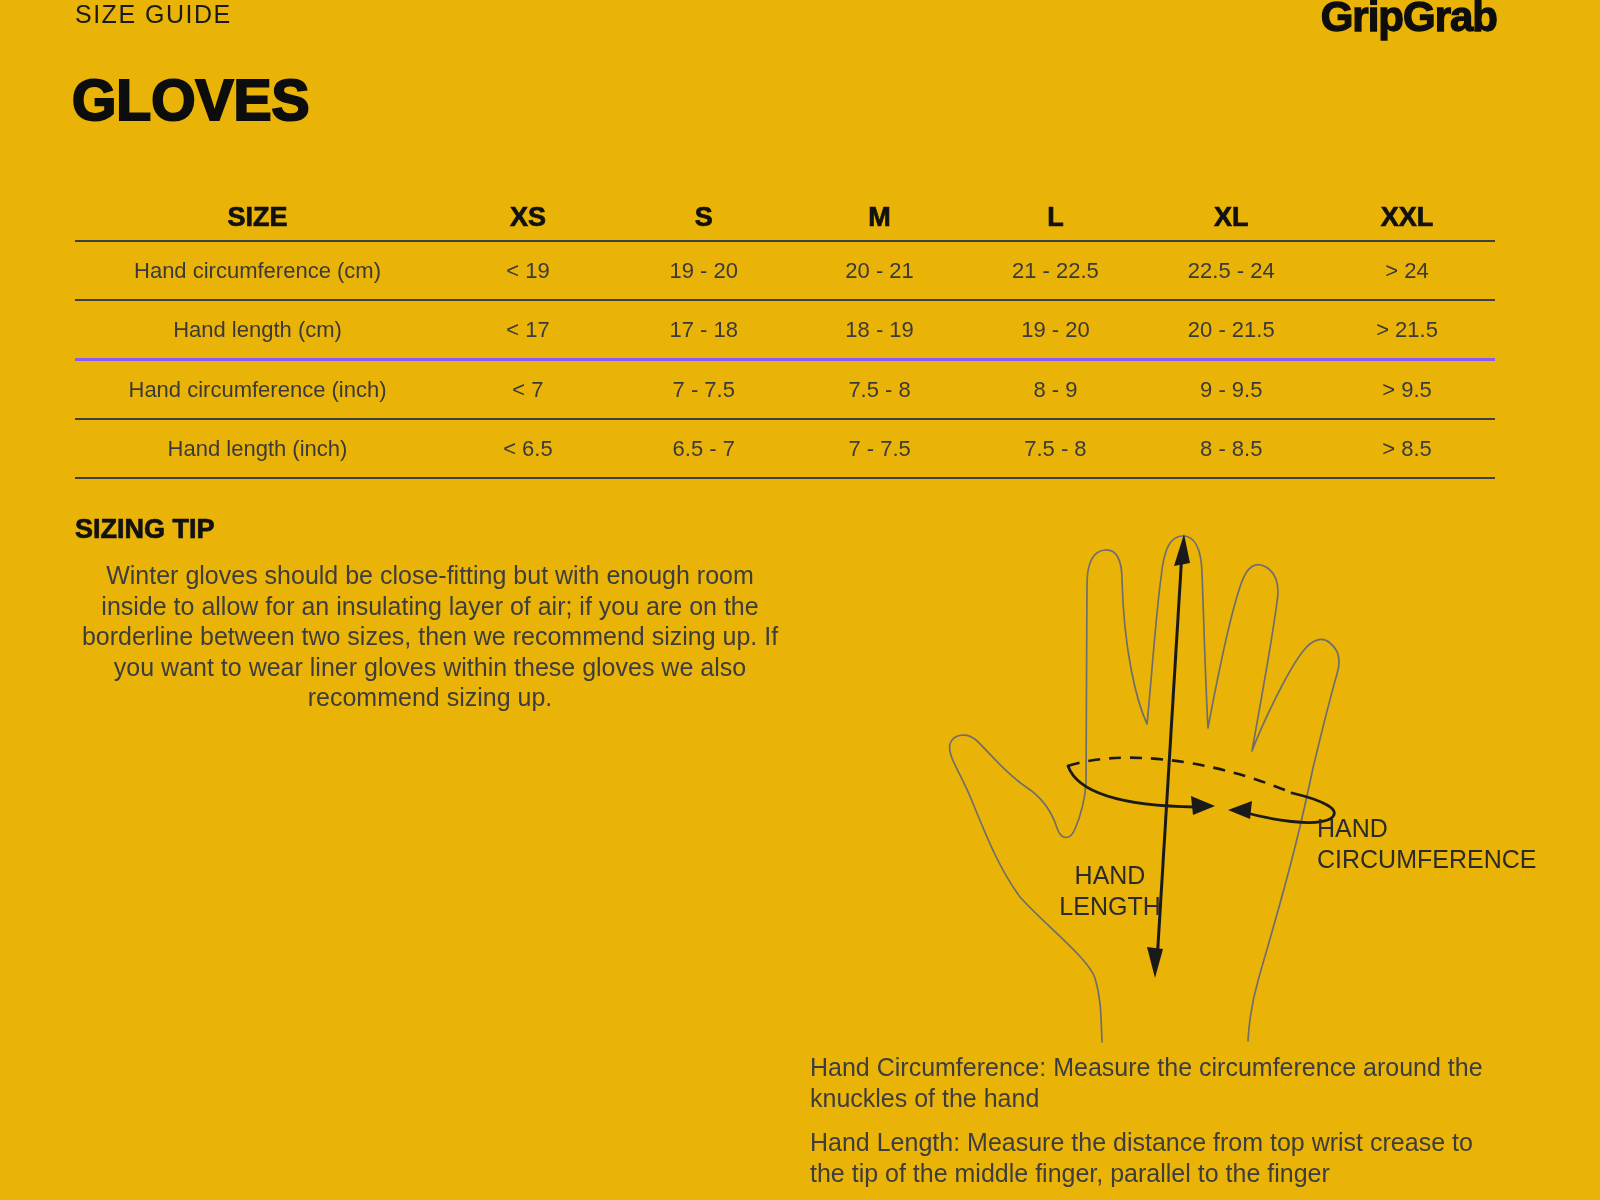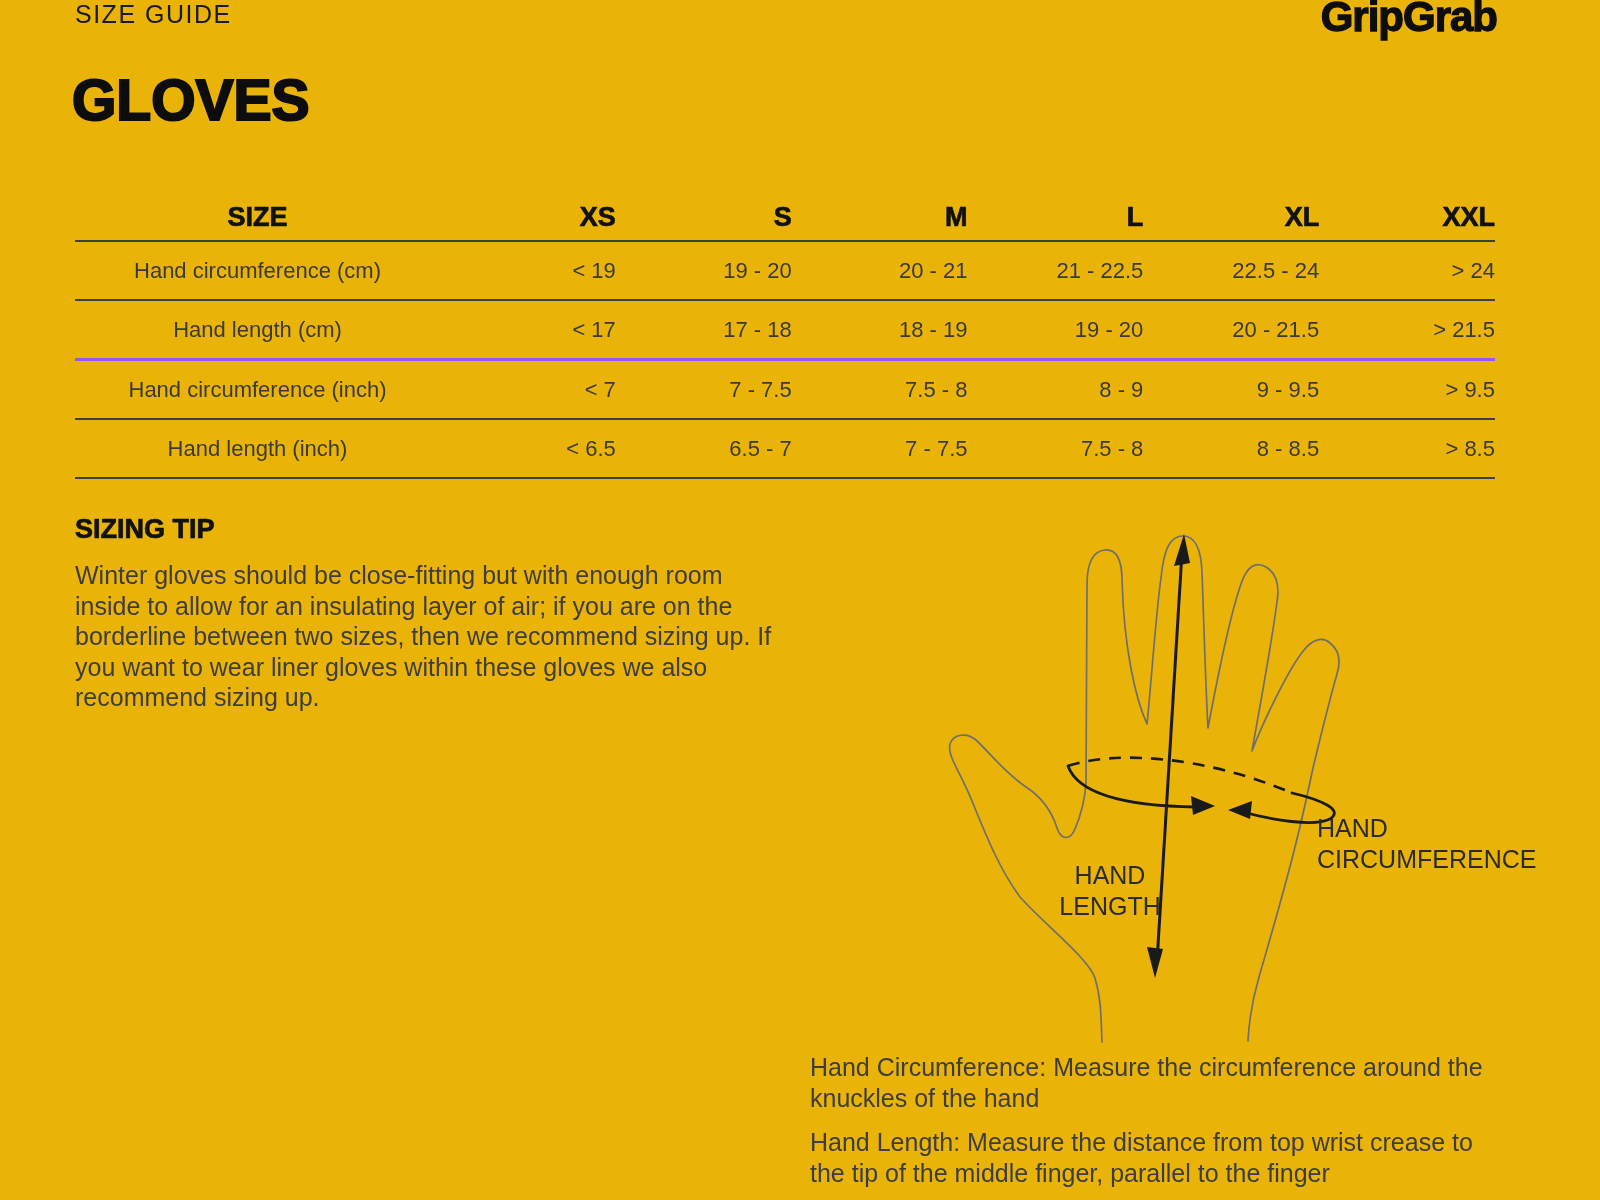--- a/index.html
+++ b/index.html
@@ -14,25 +14,25 @@
   .title{left:72px;top:72px;font-size:57px;font-weight:900;letter-spacing:0;color:#0d0d0d;
          -webkit-text-stroke:2.2px #0d0d0d;line-height:1;margin:0;text-align:center;}
   
   .table{left:75px;top:195px;width:1420px;}
   .t-row{display:flex;align-items:center;}
   .t-row.header{height:45px;border-bottom:2px solid #3f3f3f;}
   .t-row.header .t-cell{font-weight:bold;font-size:27px;color:#111;-webkit-text-stroke:0.7px #111;}
   .t-row.body{height:57px;border-bottom:2px solid #3f3f3f;font-size:22px;color:#3a3a3a;}
   .t-row.body.thick{border-bottom:3px solid #8b5cf6;}
   .t-cell.label{width:365px;text-align:center;}
-  .t-cell.val{flex:1;text-align:right;}
+  .t-cell.val{flex:1;text-align:center;}
   
   .tip-heading{left:75px;top:516px;font-size:27px;font-weight:bold;color:#111;
                -webkit-text-stroke:0.7px #111;line-height:1;}
-  .tip-body{left:75px;top:560px;width:710px;font-size:25px;line-height:30.5px;color:#3d3d3d;margin:0;}
+  .tip-body{left:75px;top:560px;width:710px;font-size:25px;line-height:30.5px;color:#3d3d3d;margin:0;text-align:center;}
   
   .lbl{font-size:25px;line-height:31px;color:#2b2b2b;}
   .lbl-length{left:1020px;top:860px;width:180px;text-align:center;}
   .lbl-circ{left:1317px;top:813px;text-align:left;}
   
   .instr{left:810px;width:700px;font-size:25px;line-height:30.5px;color:#3d3d3d;margin:0;}
   .instr-1{top:1052px;}
   .instr-2{top:1127px;}
   svg.hand{left:880px;top:490px;width:620px;height:560px;}
 </style>

